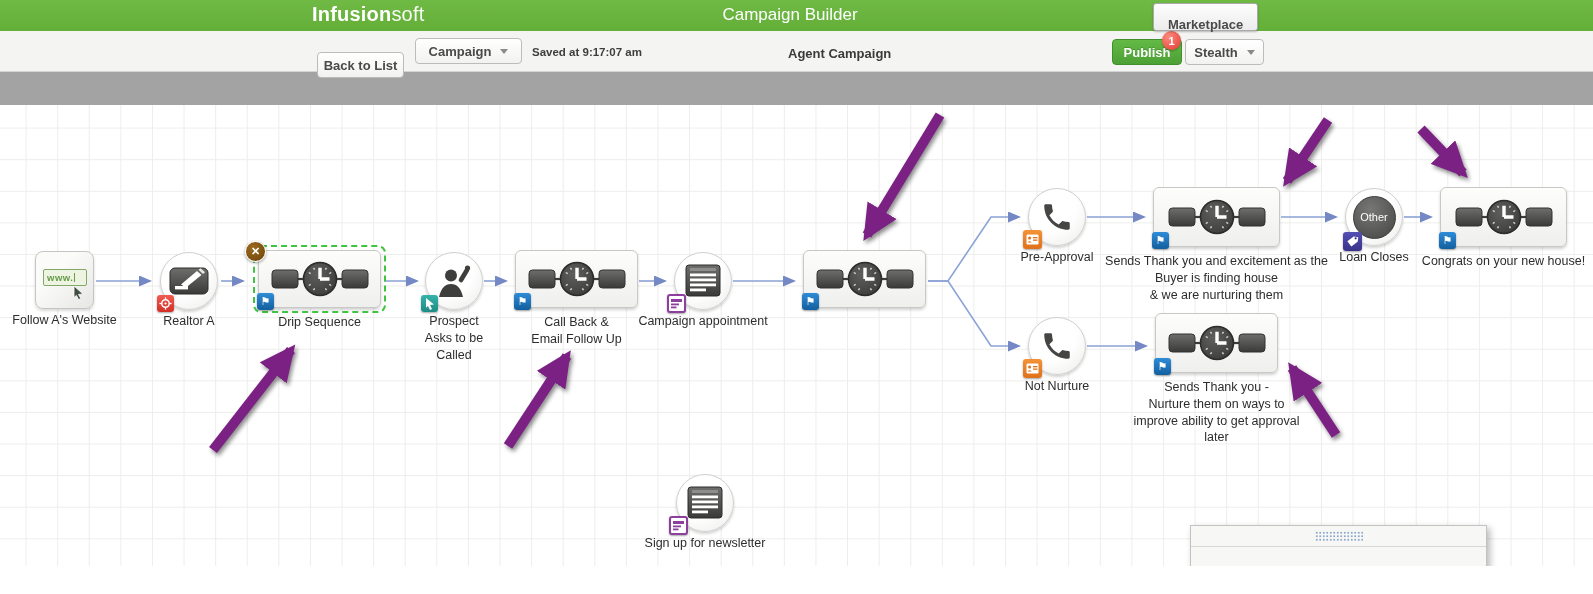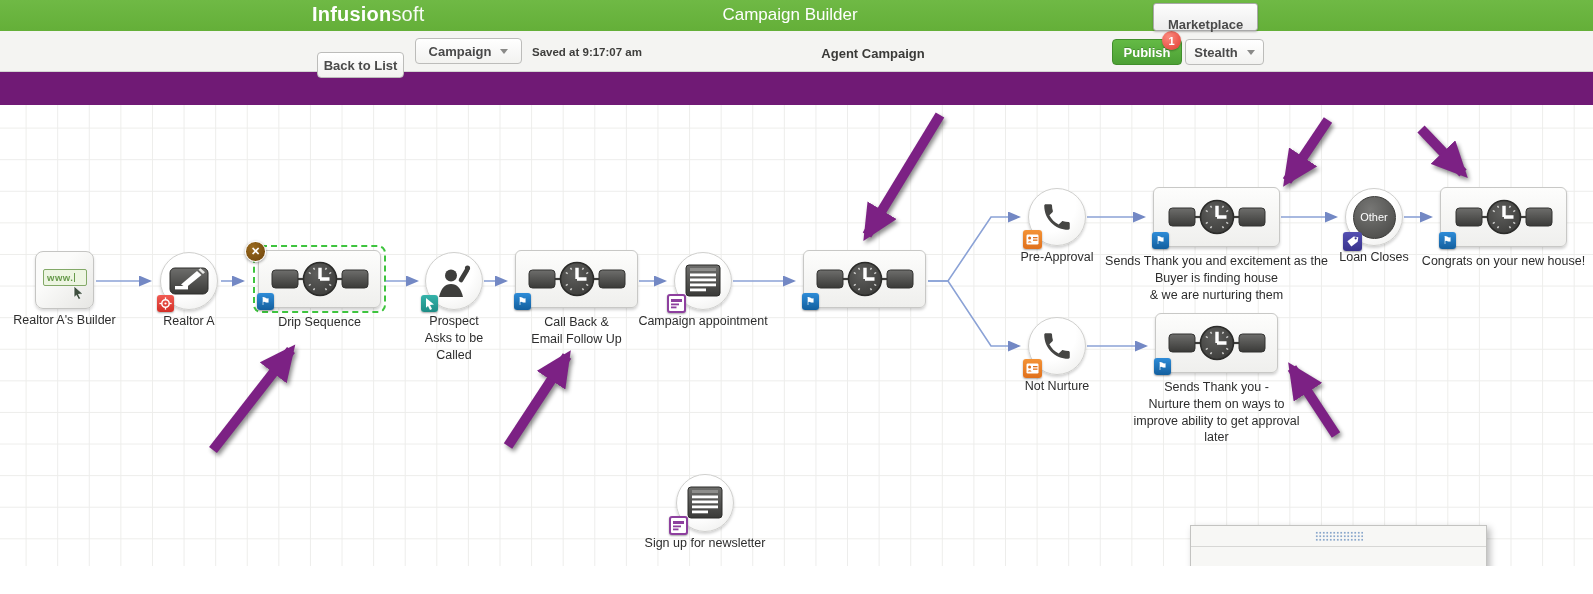--- a/index.html
+++ b/index.html
@@ -1,18 +1,18 @@
 <!DOCTYPE html>
 <html><head>
 <meta charset="utf-8">
 <style>
   * { margin:0; padding:0; box-sizing:border-box; }
   html,body { width:1593px; height:594px; }
   body { font-family:"Liberation Sans", sans-serif; background:#fff; }
-  .page { position:relative; width:1593px; height:566px; overflow:hidden; background:#701a75; }
+  .page { position:relative; width:1593px; height:566px; overflow:hidden; background:#a3a3a3; }
 
   
   .topbar { position:absolute; left:0; top:0; width:100%; height:31px;
             background:linear-gradient(#6fb945,#64af38); z-index:20; }
   .logo { position:absolute; left:312px; top:3px; font-size:20px; color:#fff; letter-spacing:.2px; }
   .logo .b { font-weight:bold; }
   .logo .l { font-weight:normal; opacity:.95; }
   .app-title { position:absolute; left:690px; top:5px; width:200px; text-align:center;
                font-size:17px; color:#fff; }
   .marketplace-btn { position:absolute; left:1153px; top:3px; height:25px; padding:13px 14px;
@@ -24,21 +24,21 @@
   .toolbar { position:absolute; left:0; top:31px; width:100%; height:41px;
              background:#f4f4f2; border-bottom:1px solid #d4d4d2; z-index:19; }
   .tb-btn { position:absolute; height:26px; background:linear-gradient(#ffffff,#f2f2f0);
             border:1px solid #bcbcba; border-radius:4px; font-family:inherit; font-size:13px;
             font-weight:bold; color:#4a4a4a; cursor:pointer; }
   .btn-back { left:317px; top:7px; width:87px;margin-top:14px; }
   .btn-campaign { left:415px; top:7px; width:107px; display:flex; align-items:center; justify-content:center; gap:9px; }
   .caret { width:0; height:0; border-left:4.5px solid transparent; border-right:4.5px solid transparent;
            border-top:5px solid #8a8a88; display:inline-block; }
   .saved { position:absolute; left:532px; top:15px; font-size:11.5px; font-weight:bold; color:#3e3e3c; }
-  .campaign-name { position:absolute; left:788px; top:15px; width:170px; text-align:center;
+  .campaign-name { position:absolute; left:788px; top:15px; width:170px; text-align:left;
                    font-size:13px; font-weight:bold; color:#3a3a38; }
   .btn-publish { left:1112px; top:8px; width:70px; height:26px; position:absolute;
                  background:linear-gradient(#64ba45,#4ca035); border:1px solid #418e2c; border-radius:4px;
                  color:#fff; font-weight:bold; font-size:13px; font-family:inherit;
                  text-shadow:0 -1px 0 rgba(0,0,0,.2); cursor:pointer; }
   .publish-badge { position:absolute; left:1162px; top:0px; width:19px; height:19px; border-radius:50%;
                  background:radial-gradient(circle at 35% 30%, #fb8a7e, #e23b31);
                  color:#fff; font-size:11px; font-weight:bold; display:flex; align-items:center;
                  justify-content:center; z-index:21; box-shadow:0 1px 2px rgba(0,0,0,.3); }
   .btn-stealth { left:1185px; top:8px; width:79px; position:absolute; display:flex; align-items:center;
@@ -177,21 +177,21 @@
         <path d="M1404,112 H1431" marker-end="url(#blue-arrow)"></path>
         <path d="M1087,241 H1146" marker-end="url(#blue-arrow)"></path>
       </g>
     </svg>
 
     <div class="node square-node" style="left:35px;top:146px">
       <div class="www-box">www.</div>
       <svg class="www-cursor" width="14" height="15" viewBox="0 0 14 15">
         <path d="M2,1 L11,9 L6.5,9.4 L8.8,13.5 L6.6,14.6 L4.4,10.4 L2,12.5 Z" fill="#3f4f3f" stroke="#fff" stroke-width="0.8"></path>
       </svg>
-      <div class="node-label">Realtor A's Builder</div>
+      <div class="node-label">Follow A's Website</div>
     </div>
 
     <div class="node circle-node" style="left:160px;top:147px">
       <svg width="40" height="28" viewBox="0 0 40 28">
         <rect x="1" y="1" width="38" height="26" rx="5" fill="url(#g-dark)" stroke="#2d2d2b"></rect>
         <rect x="6" y="19" width="13" height="3.4" fill="#fff"></rect>
         <polygon points="12,17.5 28,4 32.5,8 17,20.5" fill="#fff"></polygon>
         <polygon points="29.5,2.8 34,7 36,5.2 31.5,1.2" fill="#e9e9e7"></polygon>
       </svg>
       <div class="badge badge-red" style="left:-4px;bottom:-3px">

